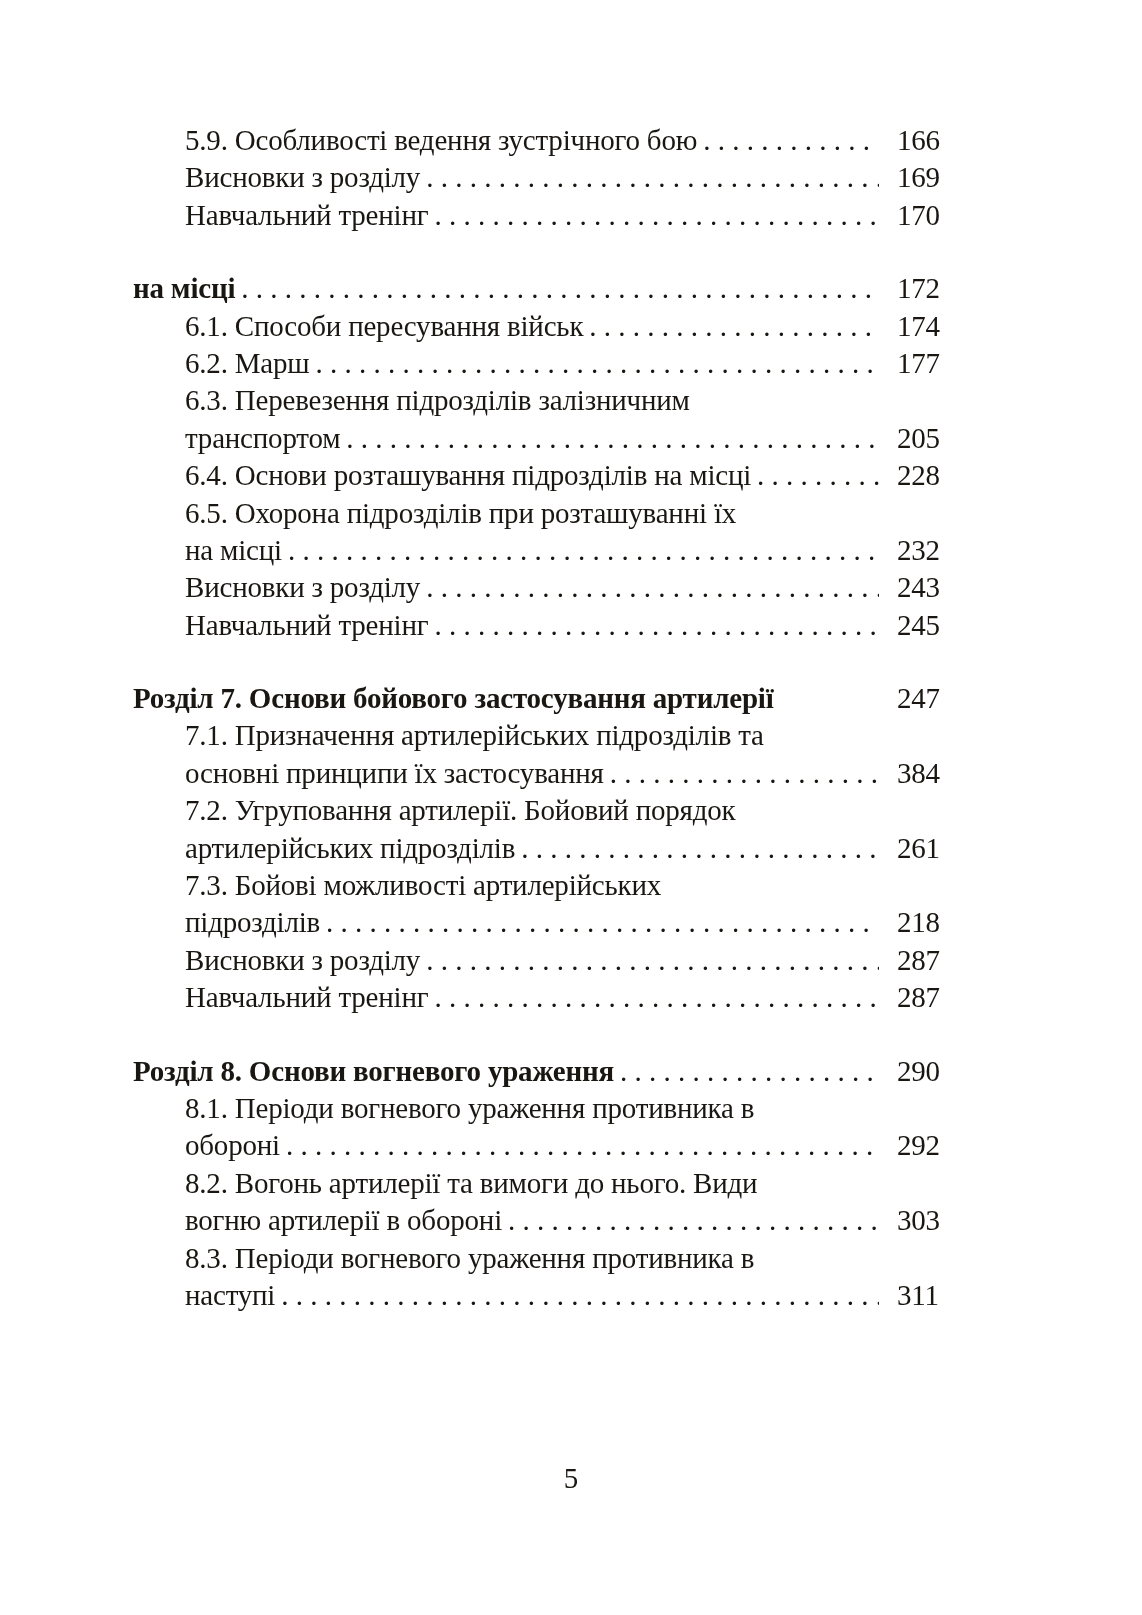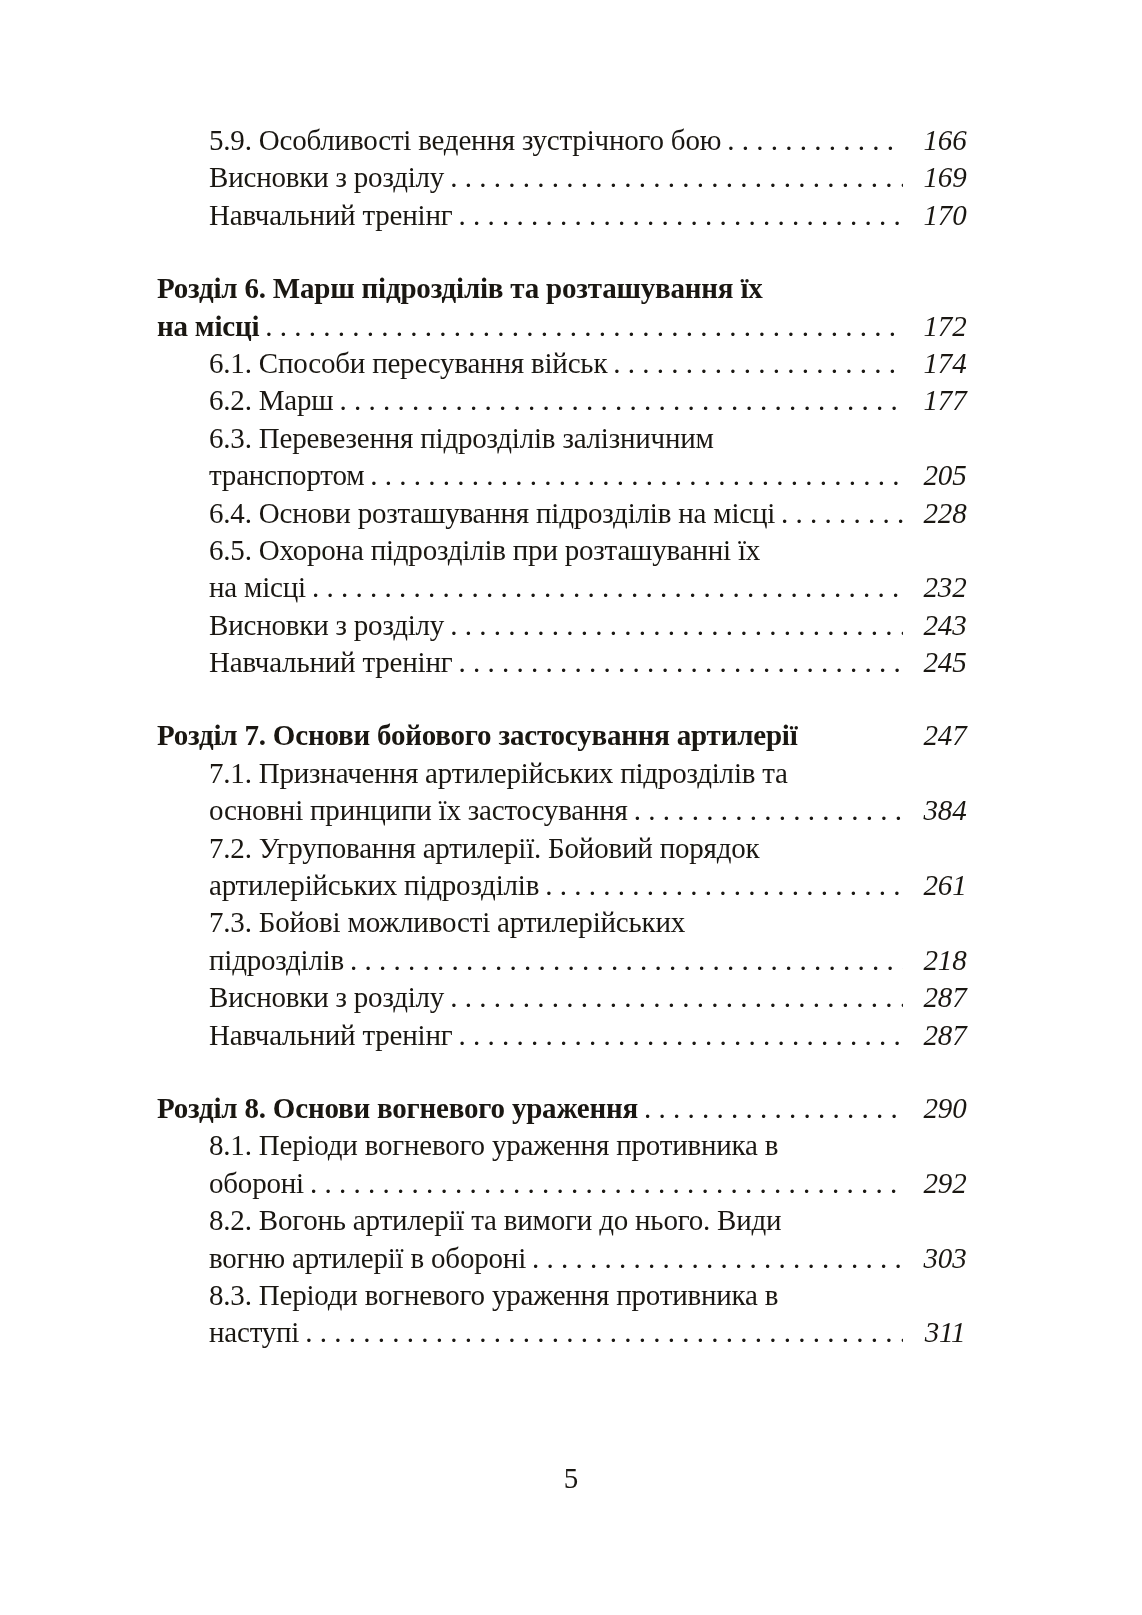--- a/index.html
+++ b/index.html
@@ -10,21 +10,21 @@
   body {
     width: 1142px;
     height: 1615px;
     position: relative;
     overflow: hidden;
     font-family: "Liberation Serif", "DejaVu Serif", serif;
     color: #1a1712;
   }
   .page {
     position: absolute;
-    left: 157px;
+    left: 133px;
     top: 122px;
     width: 812px;
   }
   .toc-line {
     display: flex;
     align-items: baseline;
     height: 37.4px;
     line-height: 37.4px;
     font-size: 29px;
     letter-spacing: -0.2px;
@@ -47,23 +47,22 @@
   .toc-line .leader::before {
     content: ". . . . . . . . . . . . . . . . . . . . . . . . . . . . . . . . . . . . . . . . . . . . . . . . . . . . . . . . . . . . . . . . . . . .";
     letter-spacing: 0;
     word-spacing: 0;
   }
   .toc-line .spacer {
     flex: 1 1 auto;
   }
   .toc-line .page-num {
     flex: 0 0 48px;
-    text-align: center;
+    text-align: left;
     font-weight: normal;
-    font-style: italic;
   }
   .gap { height: 36px; }
   .footer-page-number {
     position: absolute;
     left: 0;
     width: 1142px;
     top: 1462px;
     text-align: center;
     font-size: 29px;
     color: #1a1712;
@@ -86,24 +85,20 @@
   </div>
   <div class="toc-line indent">
     <span class="title">Навчальний тренінг</span>
     <span class="leader"></span>
     <span class="page-num">170</span>
   </div>
 
   <div class="gap"></div>
 
   <div class="toc-line bold">
-    <span class="title">Розділ 6. Марш підрозділів та розташування їх</span>
-    <span class="spacer"></span>
-  </div>
-  <div class="toc-line bold">
     <span class="title">на місці</span>
     <span class="leader"></span>
     <span class="page-num">172</span>
   </div>
   <div class="toc-line indent">
     <span class="title">6.1. Способи пересування військ</span>
     <span class="leader"></span>
     <span class="page-num">174</span>
   </div>
   <div class="toc-line indent">

